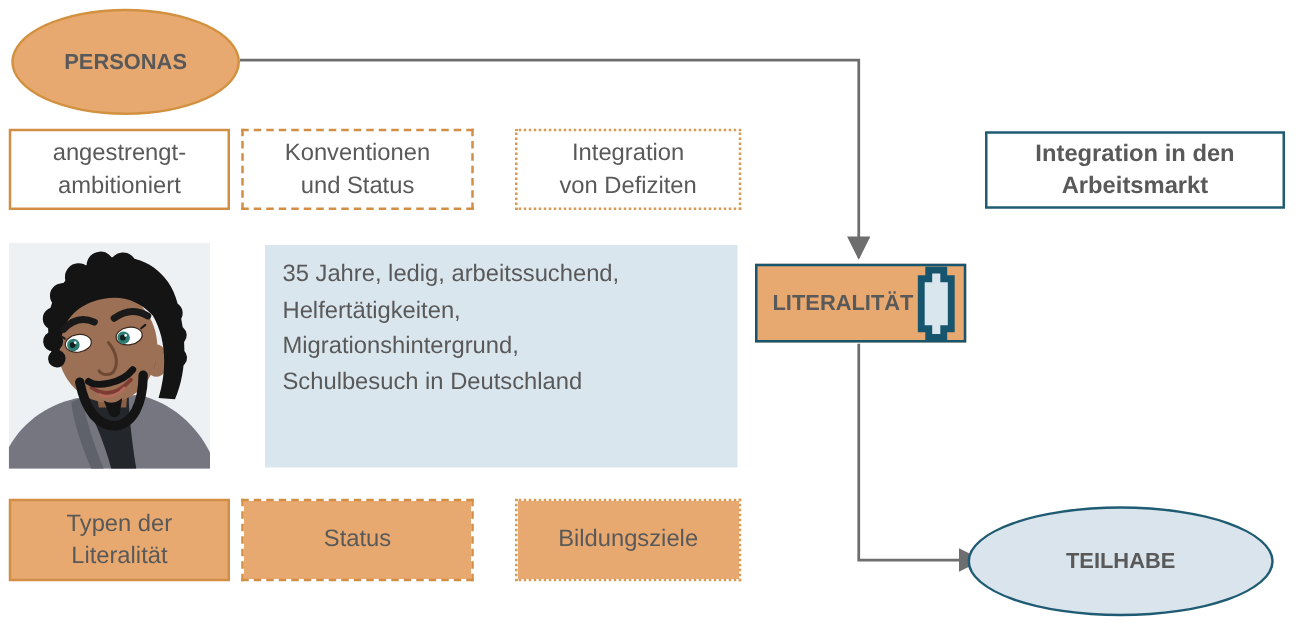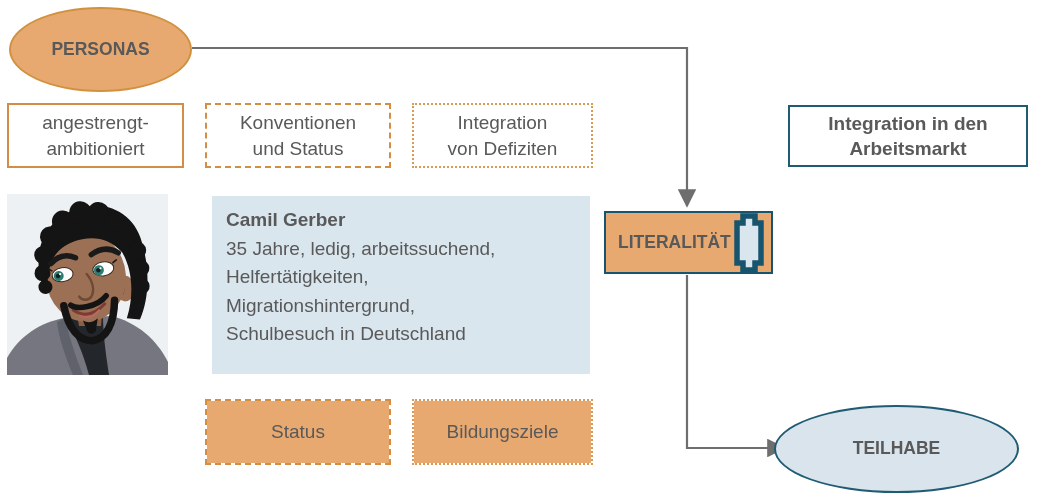--- a/index.html
+++ b/index.html
@@ -16,21 +16,21 @@
   #personas-ellipse{left:9px;top:7px;width:183px;height:85px;
     background:#E8A971;border:2.5px solid #D2913F;}
   #teilhabe-ellipse{left:774px;top:405px;width:245px;height:88px;
     background:#D9E4EC;border:2.5px solid #1F5C73;}
   
   .box{box-sizing:border-box;display:flex;align-items:center;justify-content:center;
        font-size:19px;background:#fff;}
   .row-top{top:103px;height:65px;}
   .row-bottom{top:399px;height:66px;}
   .c1{left:7px;width:177px;}
-  .c2{left:205px;width:186px;}
+  .c2{left:193px;width:186px;}
   .c3{left:412px;width:181px;}
   .b-solid {border:2.5px solid #D28E44;}
   .b-dashed{border:2.5px dashed #D28E44;}
   .b-dotted{border:2.5px dotted #D89A55;}
   .fill-orange{background:#E8A971;background-clip:padding-box;}
   #integration-box{left:788px;top:105px;width:240px;height:62px;
     border:2.5px solid #1F5C73;background:#fff;font-weight:bold;}
   
   #persona-card{left:212px;top:196px;width:378px;height:178px;background:#DAE6EE;
     box-sizing:border-box;padding:10px 14px;display:flex;flex-direction:column;}
@@ -137,34 +137,37 @@
       <path d="M64,115 Q79,127 96,111" stroke="#7E3B33" stroke-width="3" fill="none" stroke-linecap="round"></path>
       <path d="M70,121 Q80,127 90,117" stroke="#B96A5E" stroke-width="2" fill="none" stroke-linecap="round"></path>
 
       <path d="M62,110 C68,115 88,114 98,103" stroke="#141414" stroke-width="5.5" fill="none" stroke-linecap="round"></path>
       <path d="M55,110 C58,134 68,146 81,147 C95,146 104,132 106,108" stroke="#141414" stroke-width="7.5" fill="none" stroke-linecap="round"></path>
       <path d="M73,126 Q80,131 88,125 L85,138 Q80,142 77,138 Z" fill="#141414"></path>
     </g>
   </svg>
 
   <div class="abs" id="persona-card">
-    <div id="persona-name">Camil Gerber</div>
     <div id="persona-details">35 Jahre, ledig, arbeitssuchend,
 Helfertätigkeiten,
 Migrationshintergrund,
 Schulbesuch in Deutschland</div>
   </div>
 
   <div class="abs" id="literalitaet-node">
     <span id="literalitaet-label">LITERALITÄT</span>
     <svg id="literalitaet-icon" width="36" height="60" viewBox="0 0 36 60">
       <path d="M12,3 H24 V10 H30 V50 H24 V57 H12 V50 H6 V10 H12 Z" fill="#D9E6EE" stroke="#17546D" stroke-width="5.5" stroke-linejoin="miter"></path>
     </svg>
   </div>
 
+  <div class="abs box row-bottom c1 b-solid fill-orange">
+    <span class="label">Typen der
+Literalität</span>
+  </div>
   <div class="abs box row-bottom c2 b-dashed fill-orange">
     <span class="label">Status</span>
   </div>
   <div class="abs box row-bottom c3 b-dotted fill-orange">
     <span class="label">Bildungsziele</span>
   </div>
 
   <div class="abs ellipse" id="teilhabe-ellipse">
     <span class="label">TEILHABE</span>
   </div>

